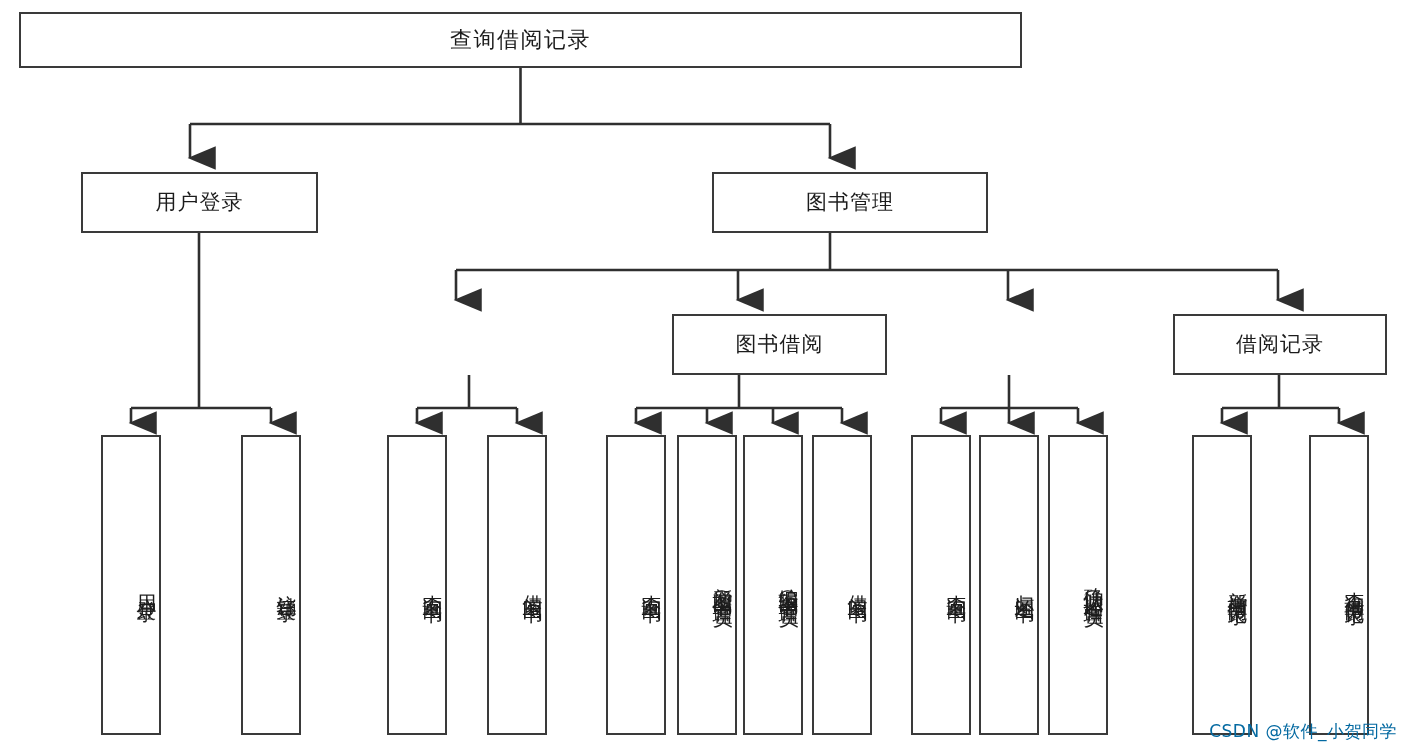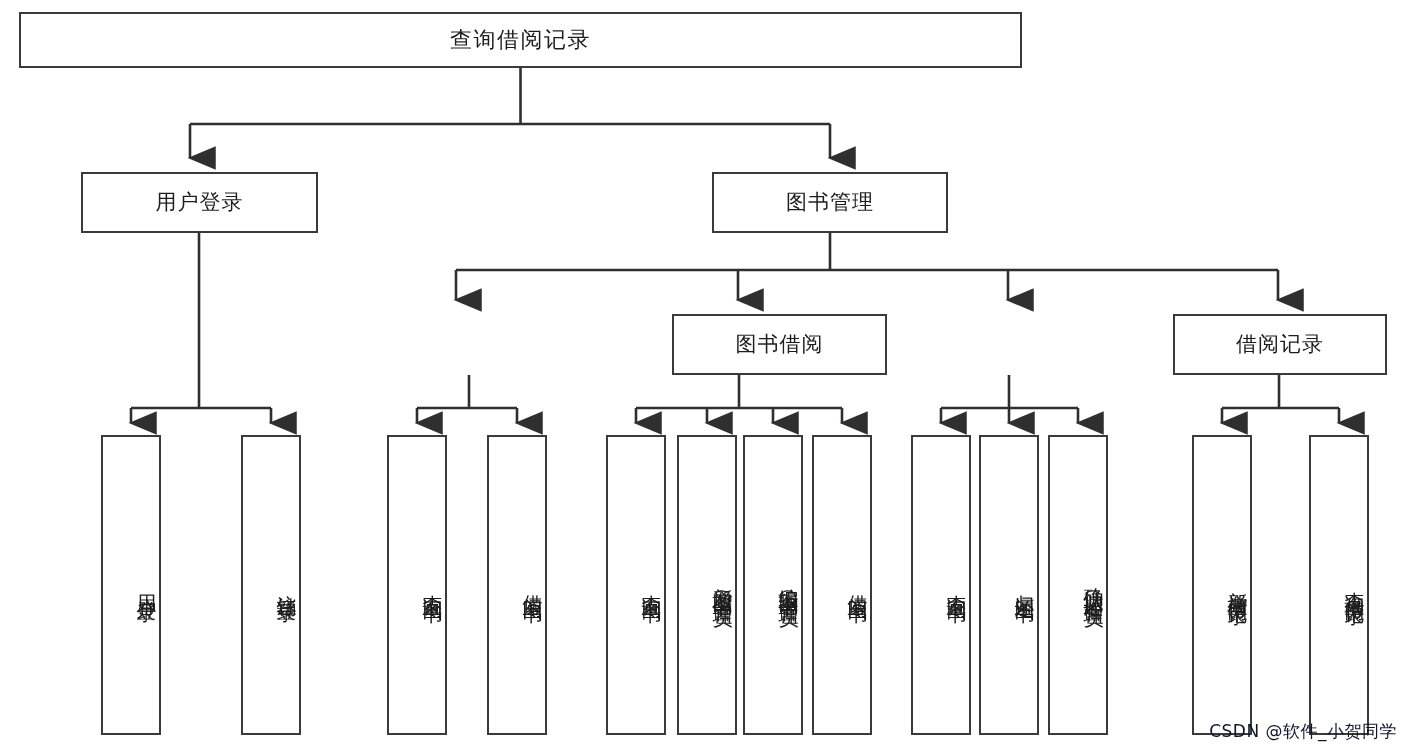--- a/index.html
+++ b/index.html
@@ -51,21 +51,21 @@
   }
   .node.root{
     font-size:22px;
     letter-spacing:1.5px;
   }
   #watermark{
     position:absolute;
     right:8px;
     bottom:4px;
     font-size:17px;
-    color:#0f172a;
+    color:#0369a1;
     letter-spacing:0.5px;
     z-index:5;
     white-space:nowrap;
     font-family:"DejaVu Sans","Liberation Sans",sans-serif;
   }
 </style>
 </head>
 <body>
 
 <div id="stage">
@@ -116,21 +116,21 @@
       <path d="M1279,375 L1279,408"></path>
       <path d="M1222,408 L1339,408"></path>
       <path d="M1222,408 L1222,423" marker-end="url(#arw)"></path>
       <path d="M1339,408 L1339,423" marker-end="url(#arw)"></path>
     </g>
   </svg>
 
   <div class="node horiz root" style="left:19px;top:12px;width:1003px;height:56px;">查询借阅记录</div>
 
   <div class="node horiz" style="left:81px;top:172px;width:237px;height:61px;">用户登录</div>
-  <div class="node horiz" style="left:712px;top:172px;width:236px;height:61px;text-align:right;">图书管理</div>
+  <div class="node horiz" style="left:712px;top:172px;width:276px;height:61px;text-align:right;">图书管理</div>
 
   <div class="node horiz" style="left:632px;top:314px;width:215px;height:61px;margin-left:40px;">图书借阅</div>
   <div class="node horiz" style="left:1173px;top:314px;width:214px;height:61px;">借阅记录</div>
 
   <div class="node vert" style="left:101px;top:435px;width:60px;height:300px;">用户登录</div>
   <div class="node vert" style="left:241px;top:435px;width:60px;height:300px;">注销登录</div>
 
   <div class="node vert" style="left:387px;top:435px;width:60px;height:300px;">查询图书</div>
   <div class="node vert" style="left:487px;top:435px;width:60px;height:300px;">借阅图书</div>
 

